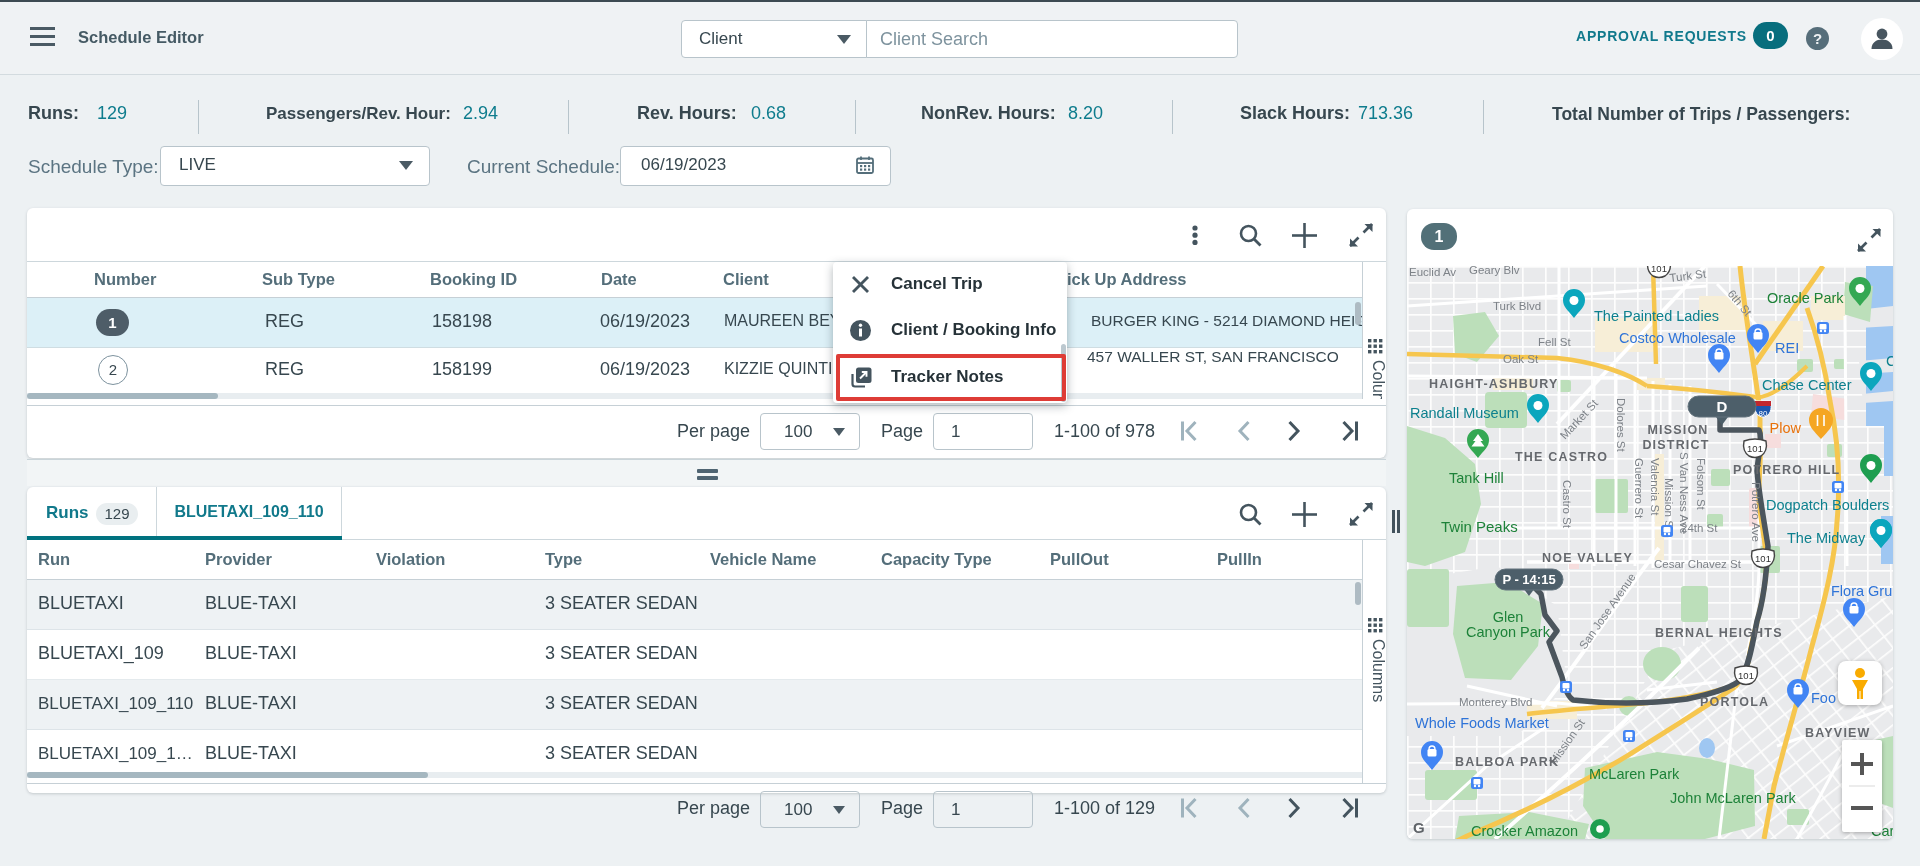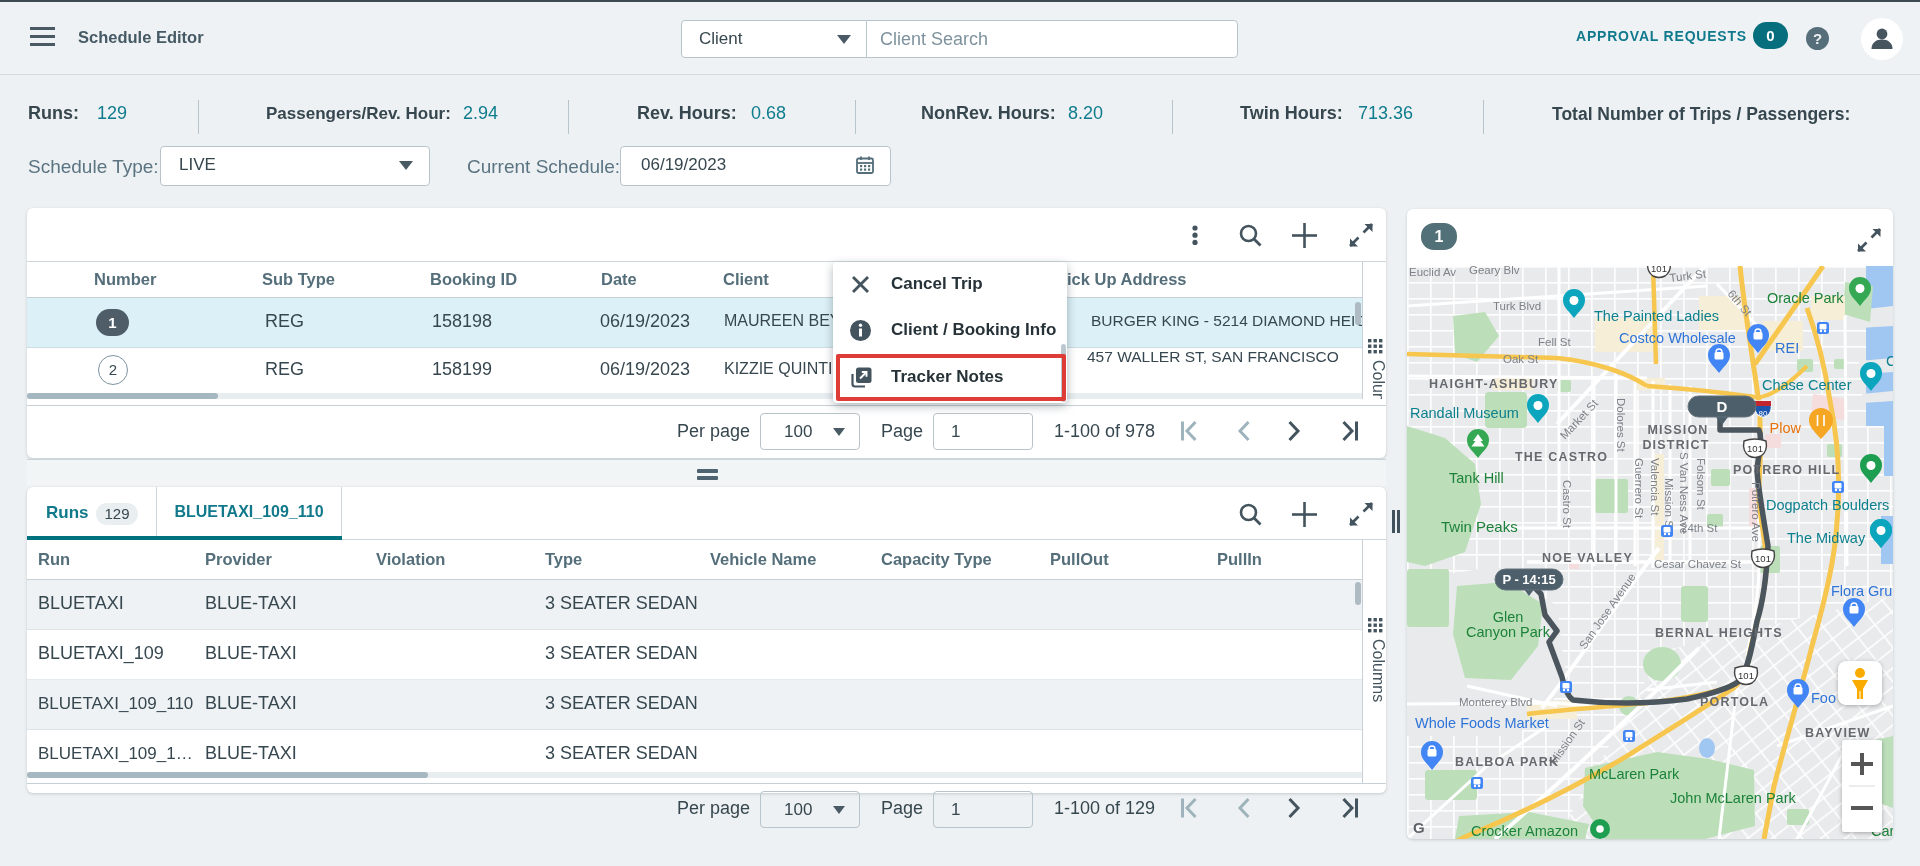--- a/index.html
+++ b/index.html
@@ -49,21 +49,21 @@
   <div class="abs" style="left:198px;top:-3px;width:1px;height:34px;background:#b7c4cb;"></div>
   <div class="abs" style="left:266px;font-weight:bold;font-size:17px;top:1px;">Passengers/Rev. Hour:</div>
   <div class="abs teal" style="left:463px;">2.94</div>
   <div class="abs" style="left:568px;top:-3px;width:1px;height:34px;background:#b7c4cb;"></div>
   <div class="abs" style="left:637px;font-weight:bold;">Rev. Hours:</div>
   <div class="abs teal" style="left:751px;">0.68</div>
   <div class="abs" style="left:855px;top:-3px;width:1px;height:34px;background:#b7c4cb;"></div>
   <div class="abs" style="left:921px;font-weight:bold;">NonRev. Hours:</div>
   <div class="abs teal" style="left:1068px;">8.20</div>
   <div class="abs" style="left:1172px;top:-3px;width:1px;height:34px;background:#b7c4cb;"></div>
-  <div class="abs" style="left:1240px;font-weight:bold;">Twin Hours:</div>
+  <div class="abs" style="left:1240px;font-weight:bold;">Slack Hours:</div>
   <div class="abs teal" style="left:1358px;">713.36</div>
   <div class="abs" style="left:1483px;top:-3px;width:1px;height:34px;background:#b7c4cb;"></div>
   <div class="abs" style="left:1552px;font-weight:bold;font-size:17.5px;top:1px;">Total Number of Trips / Passengers:</div>
   <div class="abs teal" style="left:1951px;">2 / 2</div>
 </div>
 
 <div class="abs" style="left:28px;top:156px;font-size:19px;color:#5b7482;">Schedule Type:</div>
 <div class="abs" style="left:160px;top:146px;width:270px;height:40px;background:#fff;border:1px solid #b8c4cb;border-radius:4px;">
   <div class="abs" style="left:18px;top:8px;font-size:17px;">LIVE</div>
   <div class="abs" style="right:16px;top:14px;width:0;height:0;border-left:7px solid transparent;border-right:7px solid transparent;border-top:9px solid #4a5a64;"></div>

